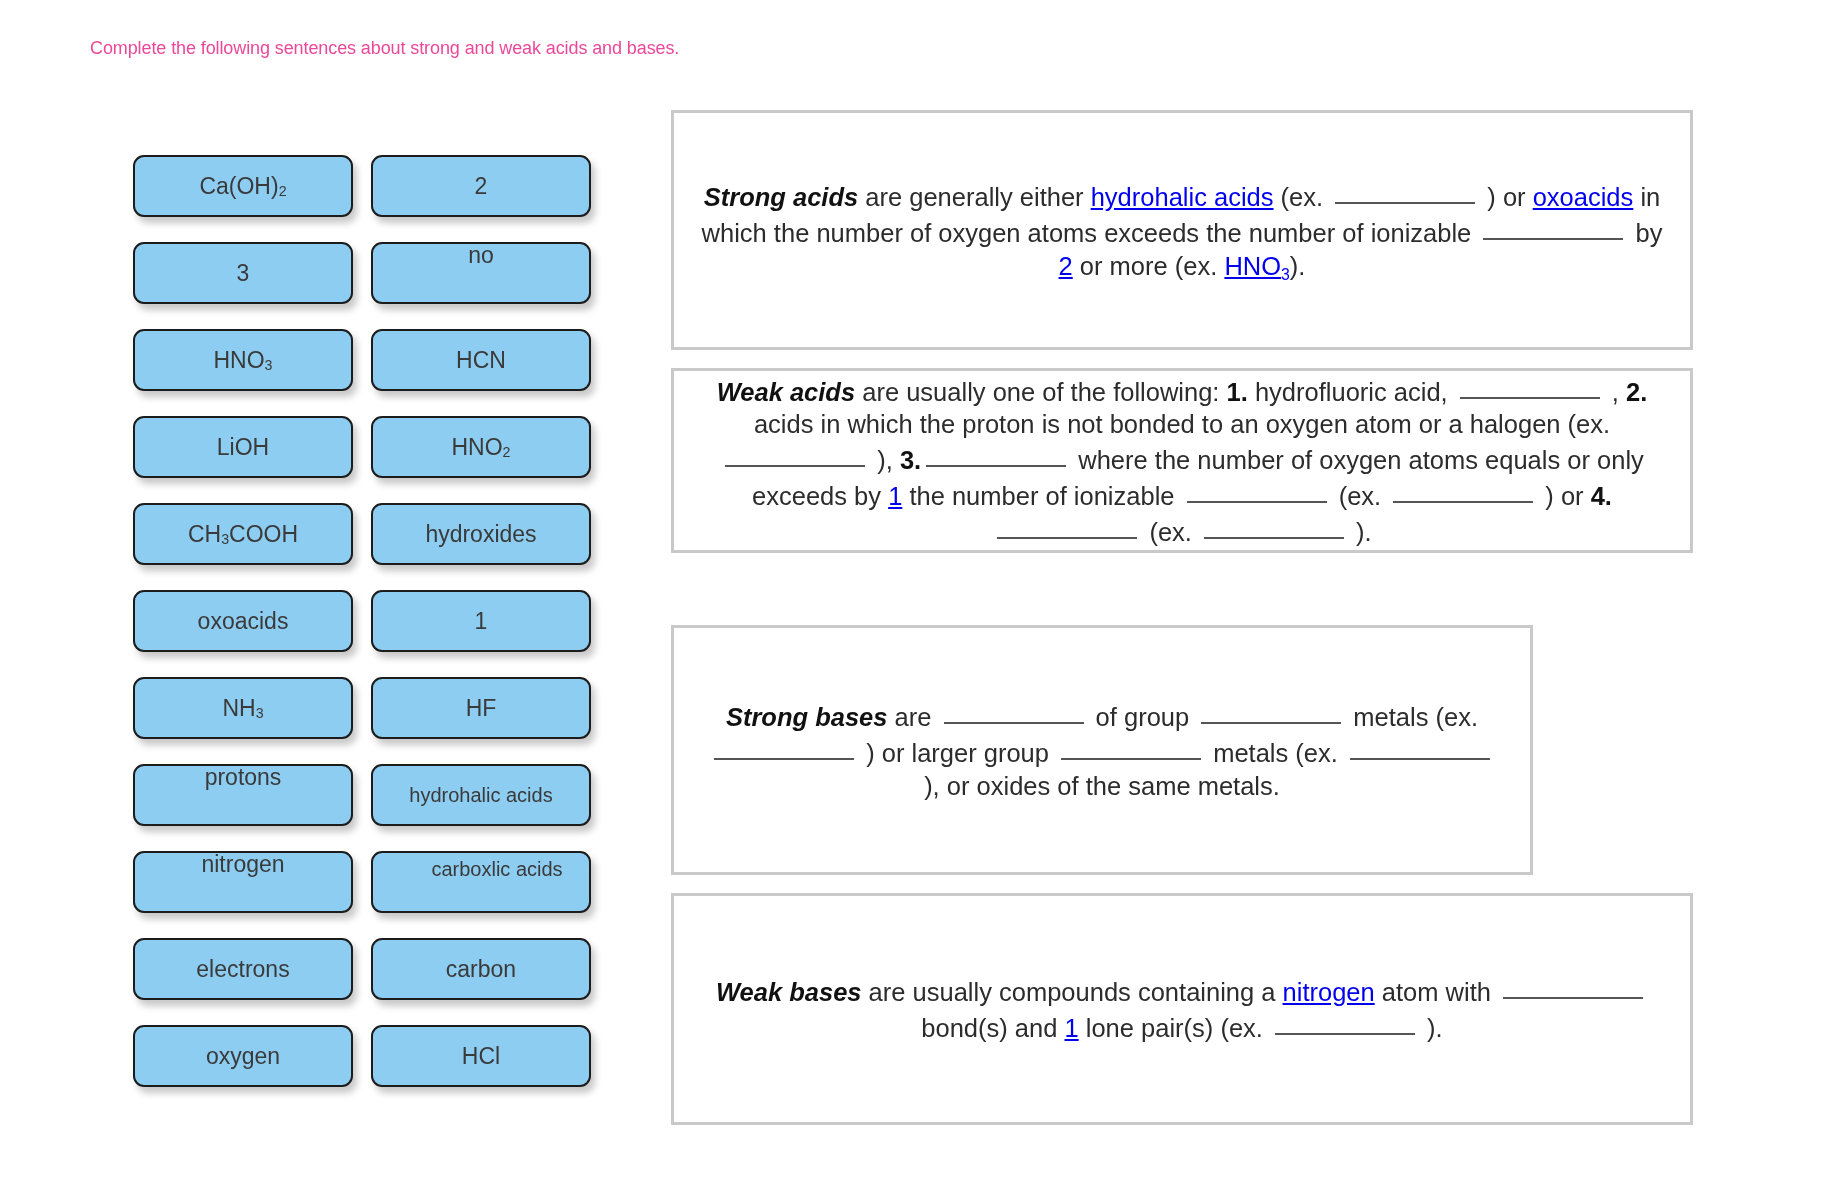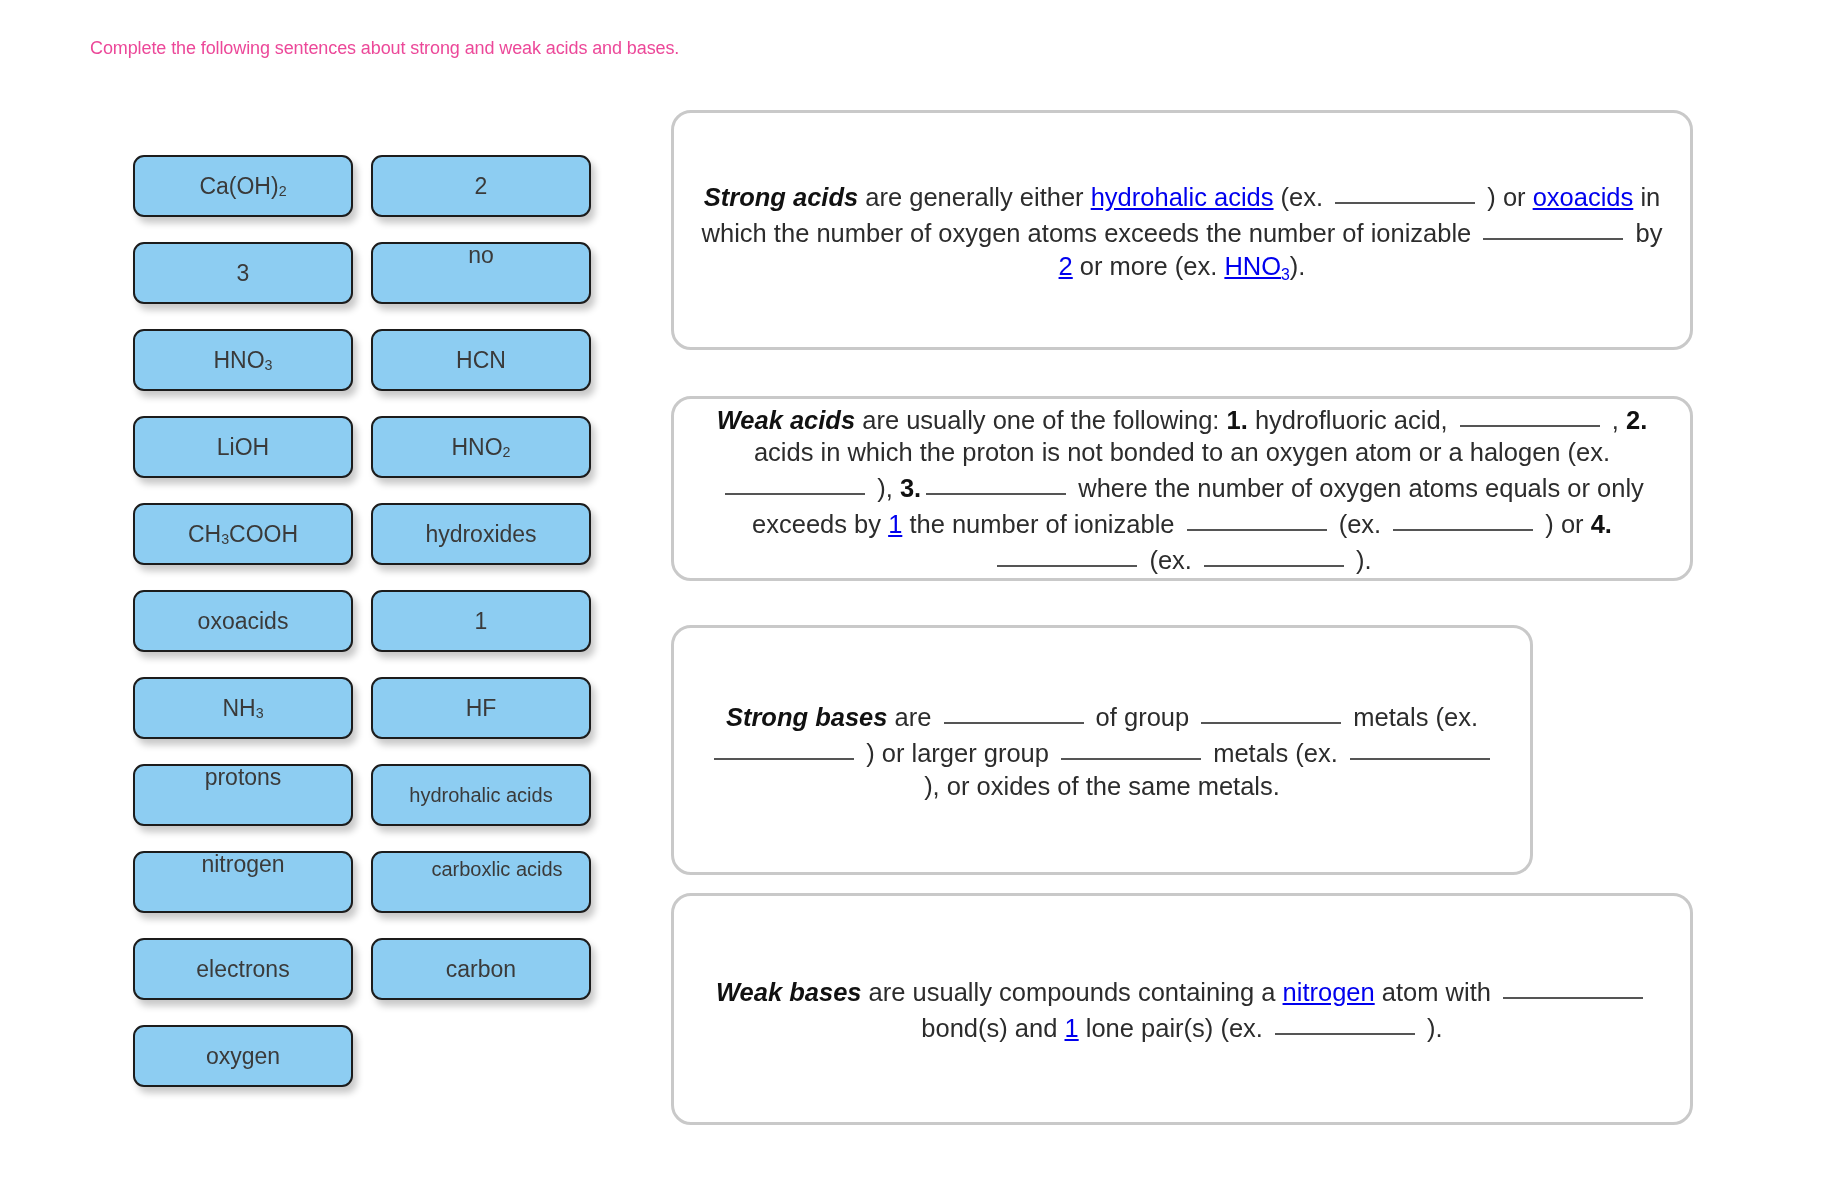--- a/index.html
+++ b/index.html
@@ -70,32 +70,32 @@
   .tile.push-down  { align-items: flex-start;  padding-bottom: 12px; }
   .tile.push-up    { align-items: flex-start; padding-top: 6px; padding-left: 32px; }
 
   
   .panel {
     position: absolute;
     left: 671px;
     box-sizing: border-box;
     background: #ffffff;
     border: 3px solid #c9c9c9;
-    border-radius: 20px;
+    border-radius: 0;
     text-align: center;
     color: #2c2c2c;
     font-size: 25.5px;
     line-height: 1.28;
     padding: 0 26px;
     display: flex;
     flex-direction: column;
     justify-content: center;
   }
   #panel-strong-acids { top: 110px;  width: 1022px; height: 240px; }
-  #panel-weak-acids   { top: 368px;  width: 1022px; height: 185px; margin-top: 28px; }
+  #panel-weak-acids   { top: 368px;  width: 1022px; height: 185px; }
   #panel-strong-bases { top: 625px;  width: 862px; height: 250px; }
   #panel-weak-bases   { top: 893px;  width: 1022px; height: 232px; }
 
   .panel p { margin: 0; }
 
   .term { font-weight: bold; font-style: italic; color: #111111; }
   .num  { font-weight: bold; color: #111111; }
 
   .blank {
     display: inline-block;
@@ -221,20 +221,23 @@
       </div>
     <div class="tile col-r">
         <span>carbon</span>
       </div>
   </div>
 
   <div class="tile-row">
     <div class="tile col-l">
         <span>oxygen</span>
       </div>
+    <div class="tile col-r">
+        <span>HCl</span>
+      </div>
   </div>
 
 </div>
 
 <div class="panel" id="panel-strong-acids">
   <p><span class="term">Strong acids</span><span> are generally either </span><span class="ans">hydrohalic acids</span><span> (ex. </span><span class="blank"></span><span> ) or </span><span class="ans">oxoacids</span><span> in which the number of oxygen atoms exceeds the number of ionizable </span><span class="blank"></span><span> by </span><span class="ans">2</span><span> or more (ex. </span><span class="ans"><span>HNO</span><sub>3</sub></span><span>).</span></p>
 </div>
 
 <div class="panel" id="panel-weak-acids">
   <p><span class="term">Weak acids</span><span> are usually one of the following: </span><span class="num">1.</span><span> hydrofluoric acid, </span><span class="blank"></span><span> , </span><span class="num">2.</span><span> acids in which the proton is not bonded to an oxygen atom or a halogen (ex. </span><span class="blank"></span><span> ), </span><span class="num">3.</span><span class="blank"></span><span> where the number of oxygen atoms equals or only exceeds by </span><span class="ans">1</span><span> the number of ionizable </span><span class="blank"></span><span> (ex. </span><span class="blank"></span><span> ) or </span><span class="num">4.</span><span class="blank"></span><span> (ex. </span><span class="blank"></span><span> ).</span></p>

